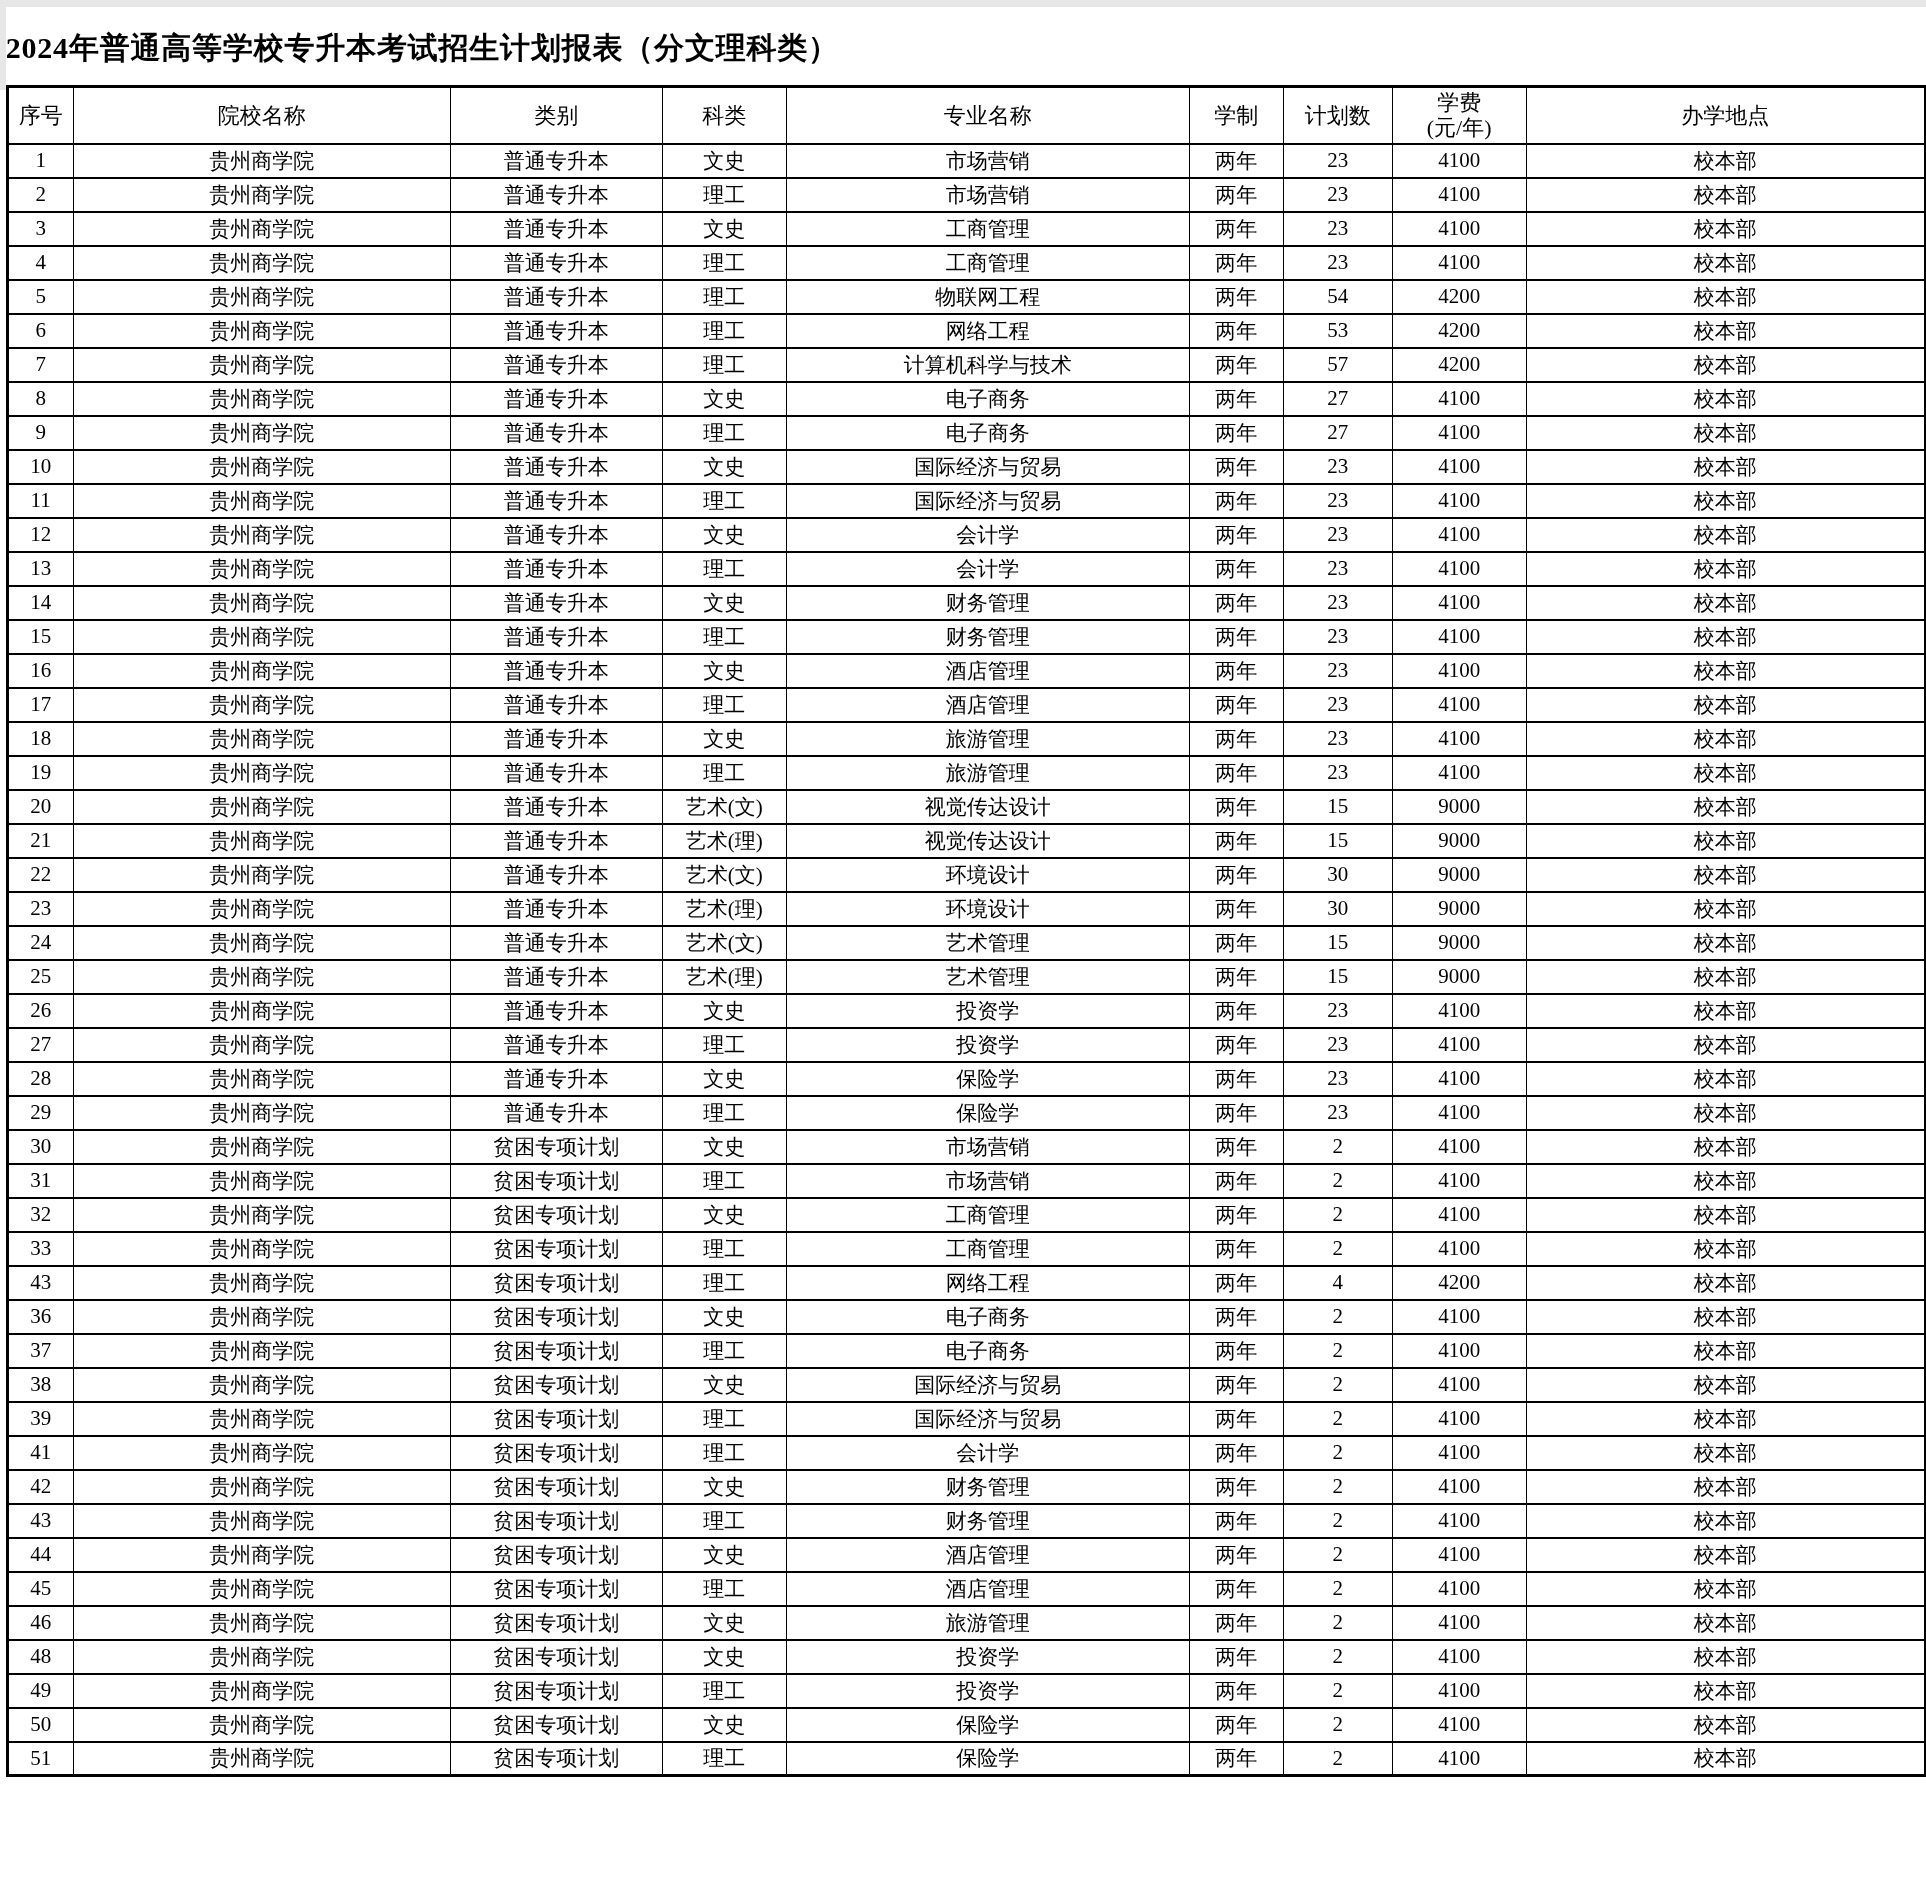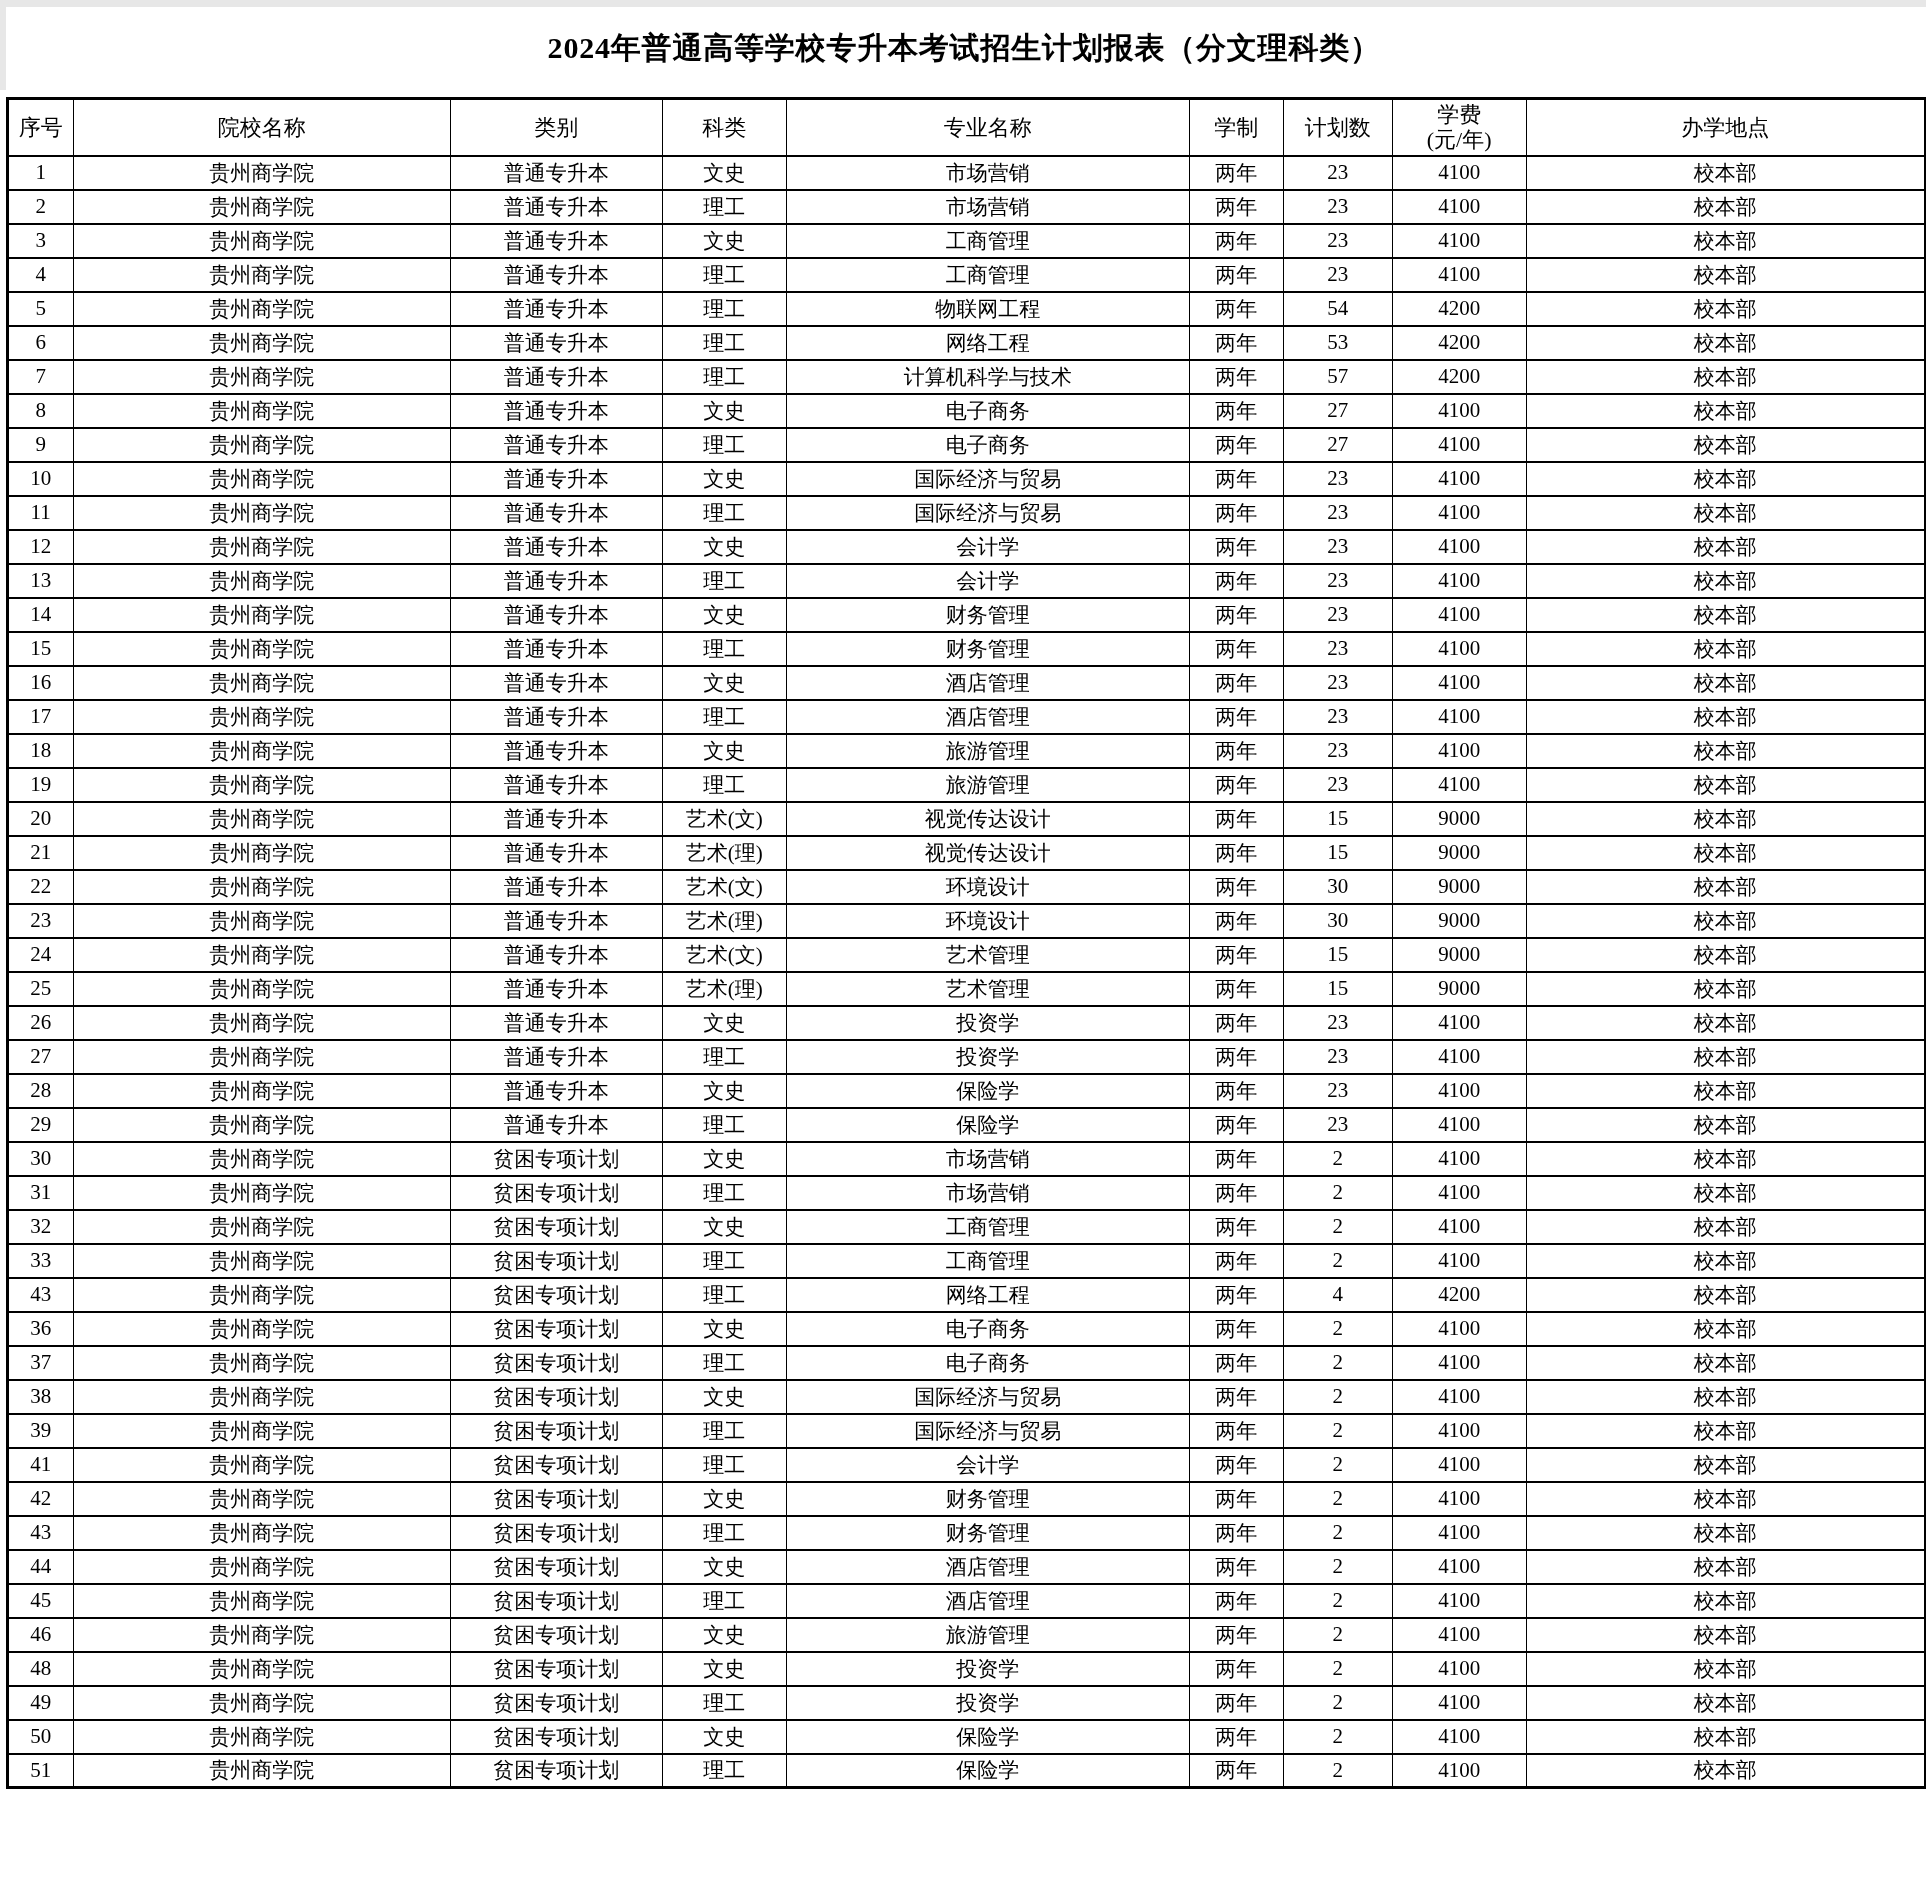--- a/index.html
+++ b/index.html
@@ -29,32 +29,31 @@
     left: 0; top: 6.5px;
     width: 5.7px; height: 83px;
     background: #e7e7e7;
   }
   .title-band {
     position: absolute;
     left: 5.7px; top: 6.5px;
     width: 1917px; height: 83px;
     display: flex;
     align-items: center;
-    justify-content: center;
     background: #ffffff;
   }
   .title-band .title-text {
     font-size: 30px;
     font-weight: 700;
     letter-spacing: 0.8px;
     white-space: nowrap;
   }
   table.plan-table {
     position: absolute;
-    left: 5.7px; top: 97px;
+    left: 5.7px; top: 85px;
     width: 1917px;
     border-collapse: collapse;
     table-layout: fixed;
     background: #ffffff;
   }
   table.plan-table, table.plan-table th, table.plan-table td {
     border: 1.6px solid #000000;
   }
   table.plan-table { border-width: 3.3px; }
   table.plan-table th, table.plan-table td {

